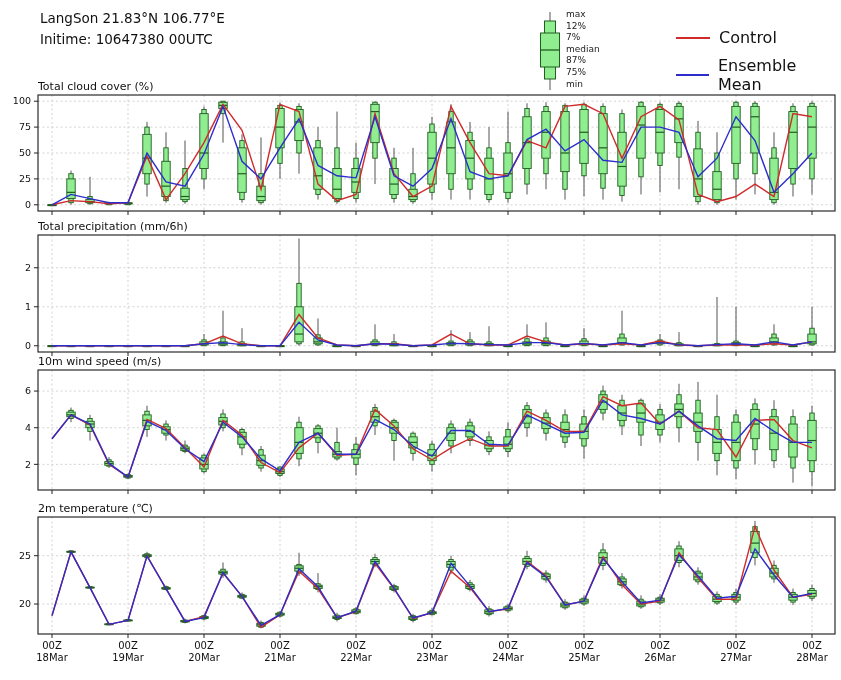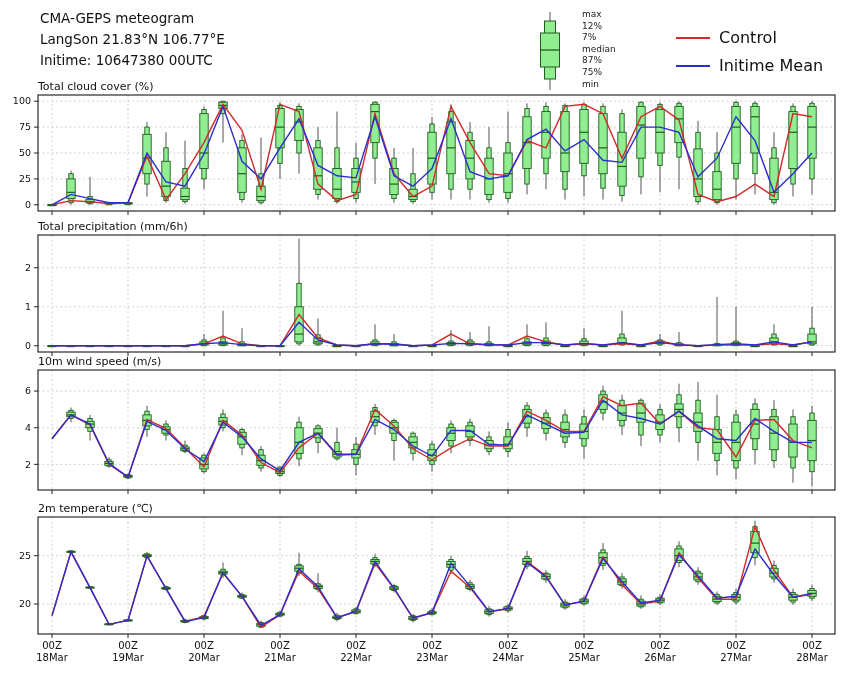--- a/index.html
+++ b/index.html
@@ -1,33 +1,32 @@
 <!DOCTYPE html>
 <html><head>
 <meta charset="utf-8">
 <style>
   html,body{margin:0;padding:0;background:#fff;}
   .canvas{position:relative;width:841px;height:680px;background:#fff;
           font-family:"DejaVu Sans",sans-serif;color:#111;overflow:hidden;}
   .header{position:absolute;left:40px;top:8px;font-size:13.5px;line-height:21px;}
   .legend-glyph-wrap{position:absolute;left:536px;top:10px;}
   .legend-box-labels{position:absolute;left:566px;top:9px;font-size:9px;line-height:11.6px;color:#222;}
-  .legend-box-labels div{white-space:nowrap;margin-left:16px;}
+  .legend-box-labels div{white-space:nowrap;}
   .legend-entry{position:absolute;display:flex;align-items:center;gap:9px;font-size:16px;}
   .legend-entry .swatch{width:34px;height:2px;}
   #entry-control{left:676px;top:28px;}
   #entry-ensemble{left:676px;top:56px;}
   #chart{position:absolute;left:0;top:0;}
 </style>
 </head>
 <body>
 
 <div class="canvas">
   <div class="header">
-    <div>CMA-GEPS meteogram</div>
     <div>LangSon 21.83°N 106.77°E</div>
     <div>Initime: 10647380 00UTC</div>
   </div>
 
   <div class="legend-glyph-wrap" id="legend-glyph"><svg width="28" height="82">
         <line x1="14" y1="2" x2="14" y2="80" stroke="#555555" stroke-width="1"></line>
         <rect x="8.5" y="11" width="11" height="58" fill="#90ee90" stroke="#215c21" stroke-width="1"></rect>
         <rect x="4.5" y="23" width="19" height="34" fill="#90ee90" stroke="#215c21" stroke-width="1"></rect>
         <line x1="4.5" y1="40" x2="23.5" y2="40" stroke="#215c21" stroke-width="1.3"></line>
       </svg></div>
@@ -40,21 +39,21 @@
     <div>75%</div>
     <div>min</div>
   </div>
 
   <div class="legend-entry" id="entry-control">
     <div class="swatch" style="background: rgb(207, 43, 43);"></div>
     <span>Control</span>
   </div>
   <div class="legend-entry" id="entry-ensemble">
     <div class="swatch" style="background: rgb(45, 45, 204);"></div>
-    <span>Initime Mean</span>
+    <span>Ensemble Mean</span>
   </div>
 
   <div id="chart"><svg width="841" height="680">
         <defs>
           <clipPath id="clip0">
             <rect x="38" y="95" width="797" height="116"></rect>
           </clipPath>
           <clipPath id="clip1">
             <rect x="38" y="235" width="797" height="117"></rect>
           </clipPath>

